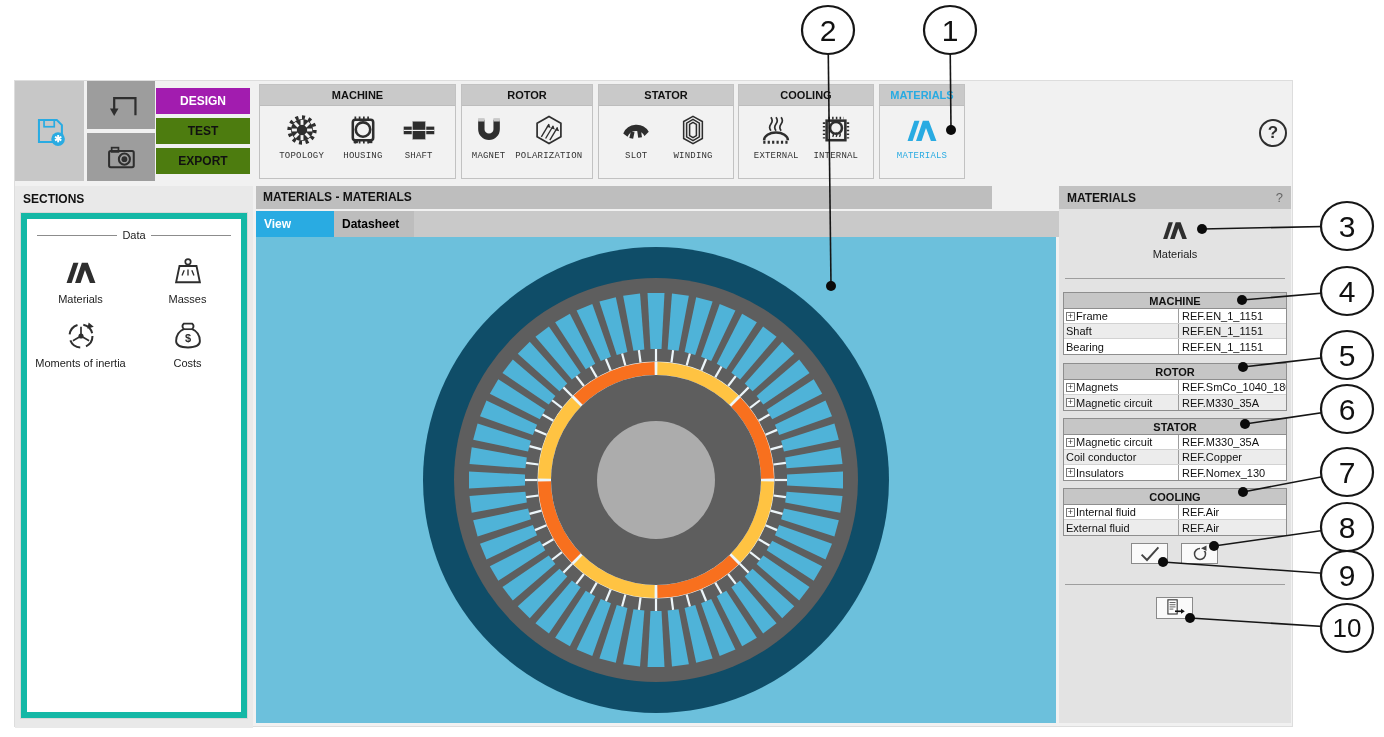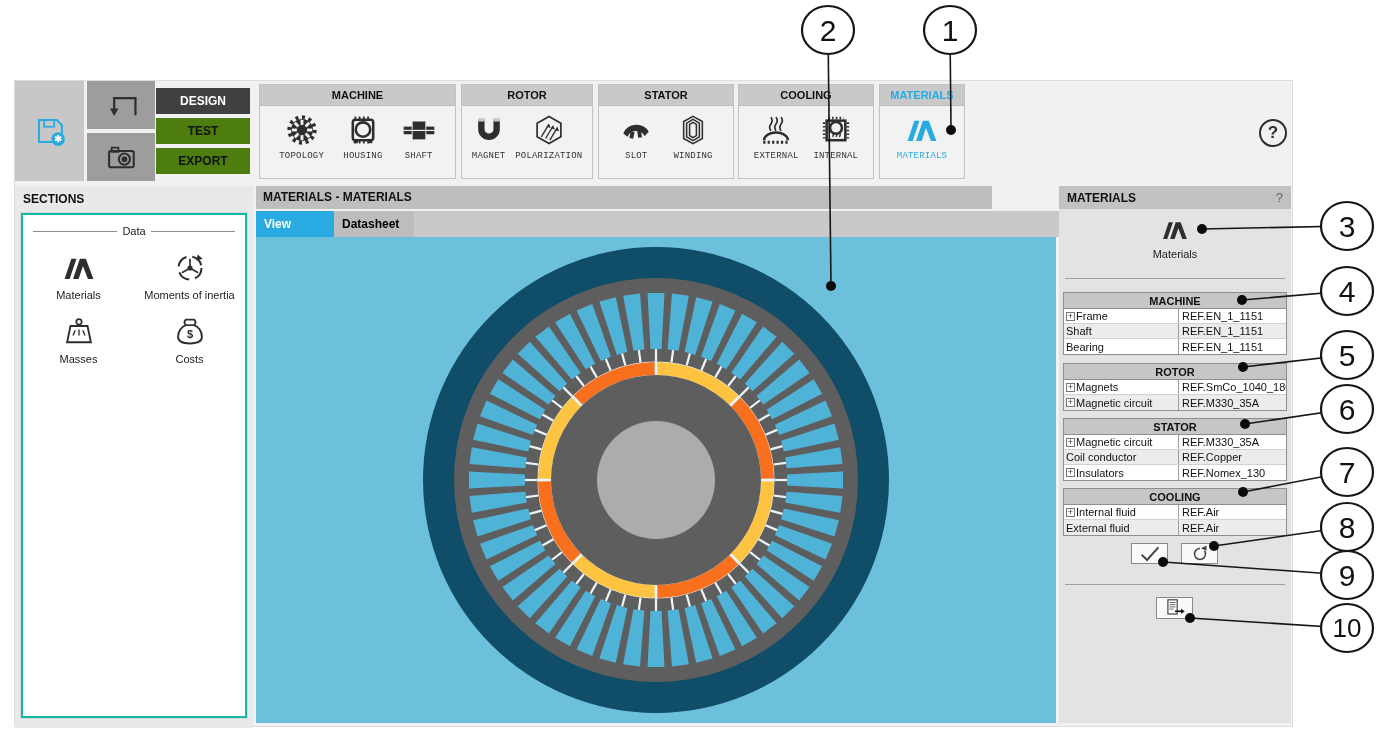--- a/index.html
+++ b/index.html
@@ -9,38 +9,38 @@
   .window{position:absolute;left:14px;top:80px;width:1279px;height:647px;
           background:#F1F1F1;border:1px solid #DDD;}
   
   .tile{position:absolute;display:flex;align-items:center;justify-content:center;}
   .tile-save{left:0;top:0;width:69px;height:100px;background:#C7C7C7;}
   .tile-undo{left:72px;top:0;width:68px;height:48px;background:#9D9D9D;}
   .tile-cam{left:72px;top:52px;width:68px;height:48px;background:#9D9D9D;}
   .mode-tab{position:absolute;left:141px;width:94px;height:26px;background:#4d7c0f;
             color:#111;font-weight:bold;font-size:12px;display:flex;align-items:center;
             justify-content:center;cursor:default;}
-  .mode-tab.active{background:#404040;color:#fff;}
+  .mode-tab.active{background:#a21caf;color:#fff;}
   .group{position:absolute;top:3px;height:95px;background:#F2F2F2;border:1px solid #C2C2C2;}
   .group-h{height:21px;background:#C9C9C9;border-bottom:1px solid #BDBDBD;color:#111;
            font-weight:bold;font-size:11px;display:flex;align-items:center;justify-content:center;}
   .group-h.accent{color:#29ABE2;}
   .group-items{display:flex;justify-content:space-evenly;align-items:flex-start;padding-top:7px;}
   .gitem{text-align:center;}
   .gilabel{font-size:9px;color:#333;margin-top:4px;letter-spacing:.2px;font-family:Liberation Mono, monospace;}
   .gilabel.accent{color:#29ABE2;}
   .icon34{width:34px;height:34px;display:block;margin:0 auto;}
   .helpcircle{position:absolute;left:1244px;top:38px;width:28px;height:28px;border:2.5px solid #2E2E2E;
               border-radius:50%;display:flex;align-items:center;justify-content:center;
               font-weight:bold;font-size:17px;color:#2E2E2E;background:transparent;}
   
   .sidebar{position:absolute;left:0;top:105px;width:238px;height:542px;background:#E9E9E9;}
   .sections-title{font-size:12px;font-weight:bold;color:#111;padding:6px 0 0 8px;}
   .databox{position:absolute;left:6px;top:27px;width:226px;height:505px;background:#fff;
-           border:2px solid #14b8a6;box-shadow:0 0 0 1px #D8D8D8;}
+           border:6px solid #14b8a6;box-shadow:0 0 0 1px #D8D8D8;}
   .data-legend{display:flex;align-items:center;gap:5px;margin:10px 10px 2px;
                font-size:11px;color:#222;}
   .data-legend::before,.data-legend::after{content:"";flex:1;border-top:1px solid #8C8C8C;}
   .data-grid{display:grid;grid-template-columns:1fr 1fr;row-gap:14px;margin-top:14px;}
   .ditem{text-align:center;}
   .dlabel{font-size:11px;color:#222;margin-top:4px;}
   
   .main{position:absolute;left:241px;top:105px;width:800px;height:537px;}
   .main-title{position:absolute;left:0;top:0;width:736px;height:23px;background:#BEBEBE;
               font-weight:bold;font-size:12px;color:#111;line-height:23px;padding-left:7px;}
@@ -269,42 +269,42 @@
             <svg class="icon34" viewBox="0 0 40 40">
               <g fill="#2E2E2E">
                 <path d="M3,33 L11,9 L17,9 L9,33 Z"></path>
                 <path d="M13,33 L21,9 L28,9 L37,33 L30.5,33 L24.7,17.5 L19.5,33 Z"></path>
               </g>
             </svg>
             <div class="dlabel">Materials</div>
           </div>
           <div class="ditem">
             <svg class="icon34" viewBox="0 0 40 40">
+              <circle cx="20" cy="8" r="3.2" fill="none" stroke="#2E2E2E" stroke-width="2"></circle>
+              <path d="M10,13 L30,13 L34,32 L6,32 Z" fill="none" stroke="#2E2E2E" stroke-width="2.2"></path>
+              <g stroke="#2E2E2E" stroke-width="1.6">
+                <line x1="20" y1="17" x2="20" y2="24"></line>
+                <line x1="15.5" y1="18" x2="13" y2="24"></line>
+                <line x1="24.5" y1="18" x2="27" y2="24"></line>
+              </g>
+            </svg>
+            <div class="dlabel">Masses</div>
+          </div>
+          <div class="ditem">
+            <svg class="icon34" viewBox="0 0 40 40">
               <circle cx="20" cy="20" r="13.5" fill="none" stroke="#2E2E2E" stroke-width="2.4" stroke-dasharray="15 7"></circle>
               <g stroke="#2E2E2E" stroke-width="2">
                 <line x1="20" y1="20" x2="20" y2="9"></line>
                 <line x1="20" y1="20" x2="10.5" y2="25.5"></line>
                 <line x1="20" y1="20" x2="29.5" y2="25.5"></line>
               </g>
               <circle cx="20" cy="20" r="3" fill="#2E2E2E"></circle>
               <polygon points="29,4 35,9 27.5,11.5" fill="#2E2E2E"></polygon>
             </svg>
             <div class="dlabel">Moments of inertia</div>
-          </div>
-          <div class="ditem">
-            <svg class="icon34" viewBox="0 0 40 40">
-              <circle cx="20" cy="8" r="3.2" fill="none" stroke="#2E2E2E" stroke-width="2"></circle>
-              <path d="M10,13 L30,13 L34,32 L6,32 Z" fill="none" stroke="#2E2E2E" stroke-width="2.2"></path>
-              <g stroke="#2E2E2E" stroke-width="1.6">
-                <line x1="20" y1="17" x2="20" y2="24"></line>
-                <line x1="15.5" y1="18" x2="13" y2="24"></line>
-                <line x1="24.5" y1="18" x2="27" y2="24"></line>
-              </g>
-            </svg>
-            <div class="dlabel">Masses</div>
           </div>
           <div class="ditem">
             <svg class="icon34" viewBox="0 0 40 40">
               <path d="M15,12 Q12,8 15,5.5 L25,5.5 Q28,8 25,12 Q34,16 34,26 Q34,33.5 20,33.5 Q6,33.5 6,26 Q6,16 15,12 Z" fill="none" stroke="#2E2E2E" stroke-width="2.2"></path>
               <line x1="14.5" y1="12" x2="25.5" y2="12" stroke="#2E2E2E" stroke-width="2"></line>
               <text x="20" y="27.5" font-size="13" font-weight="bold" fill="#2E2E2E" text-anchor="middle">$</text>
             </svg>
             <div class="dlabel">Costs</div>
           </div>
         </div>

